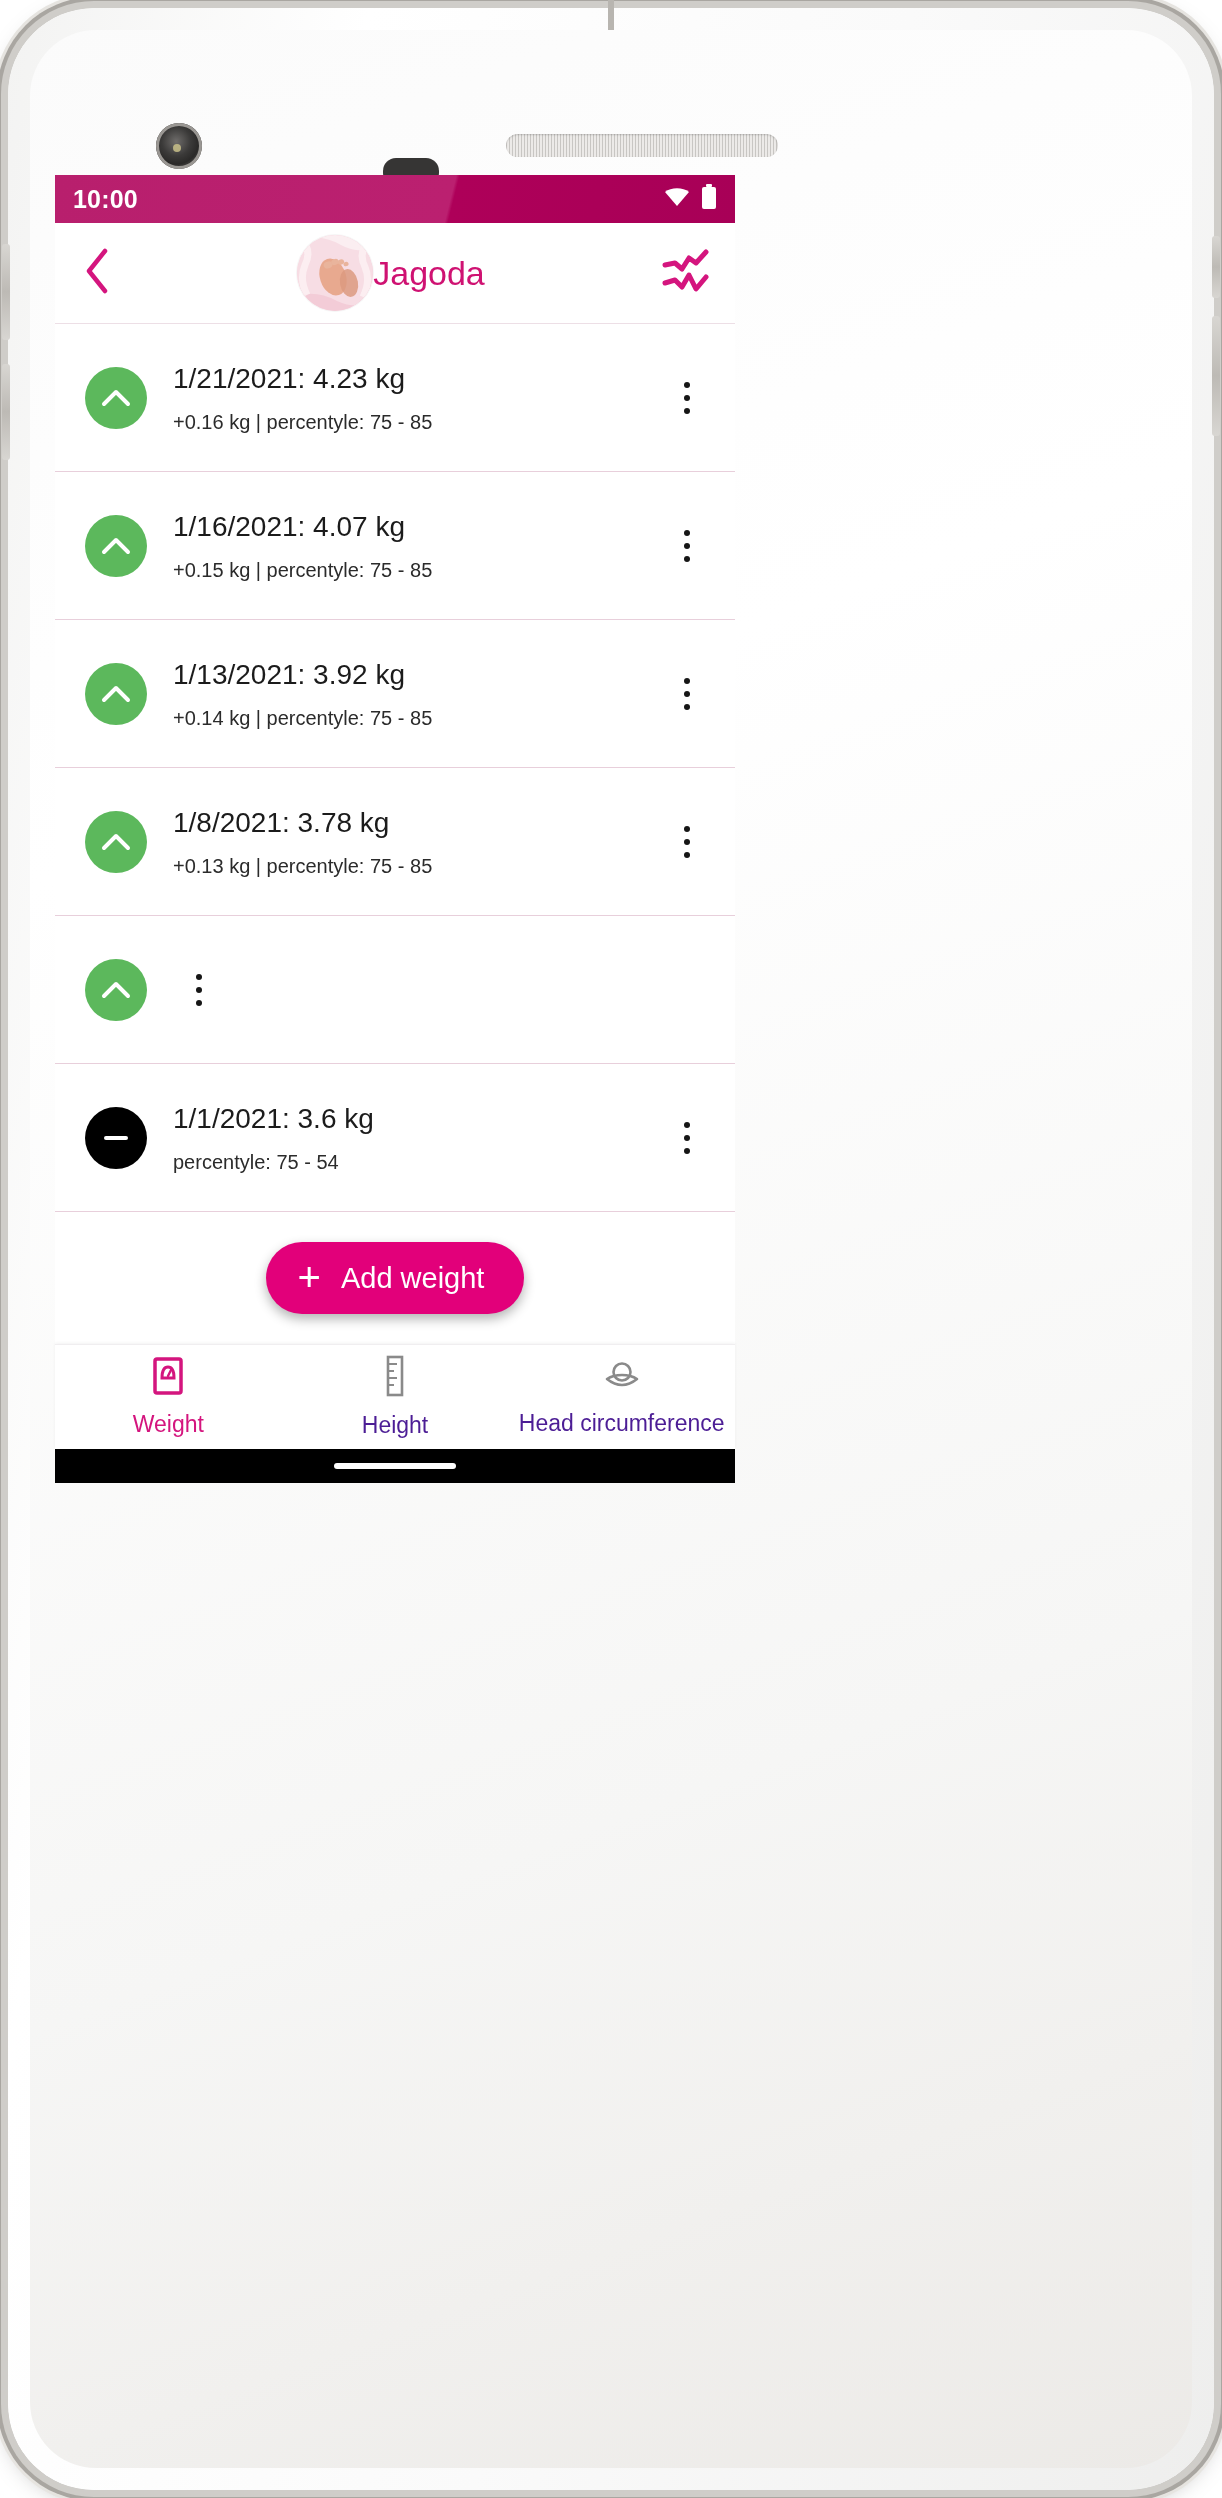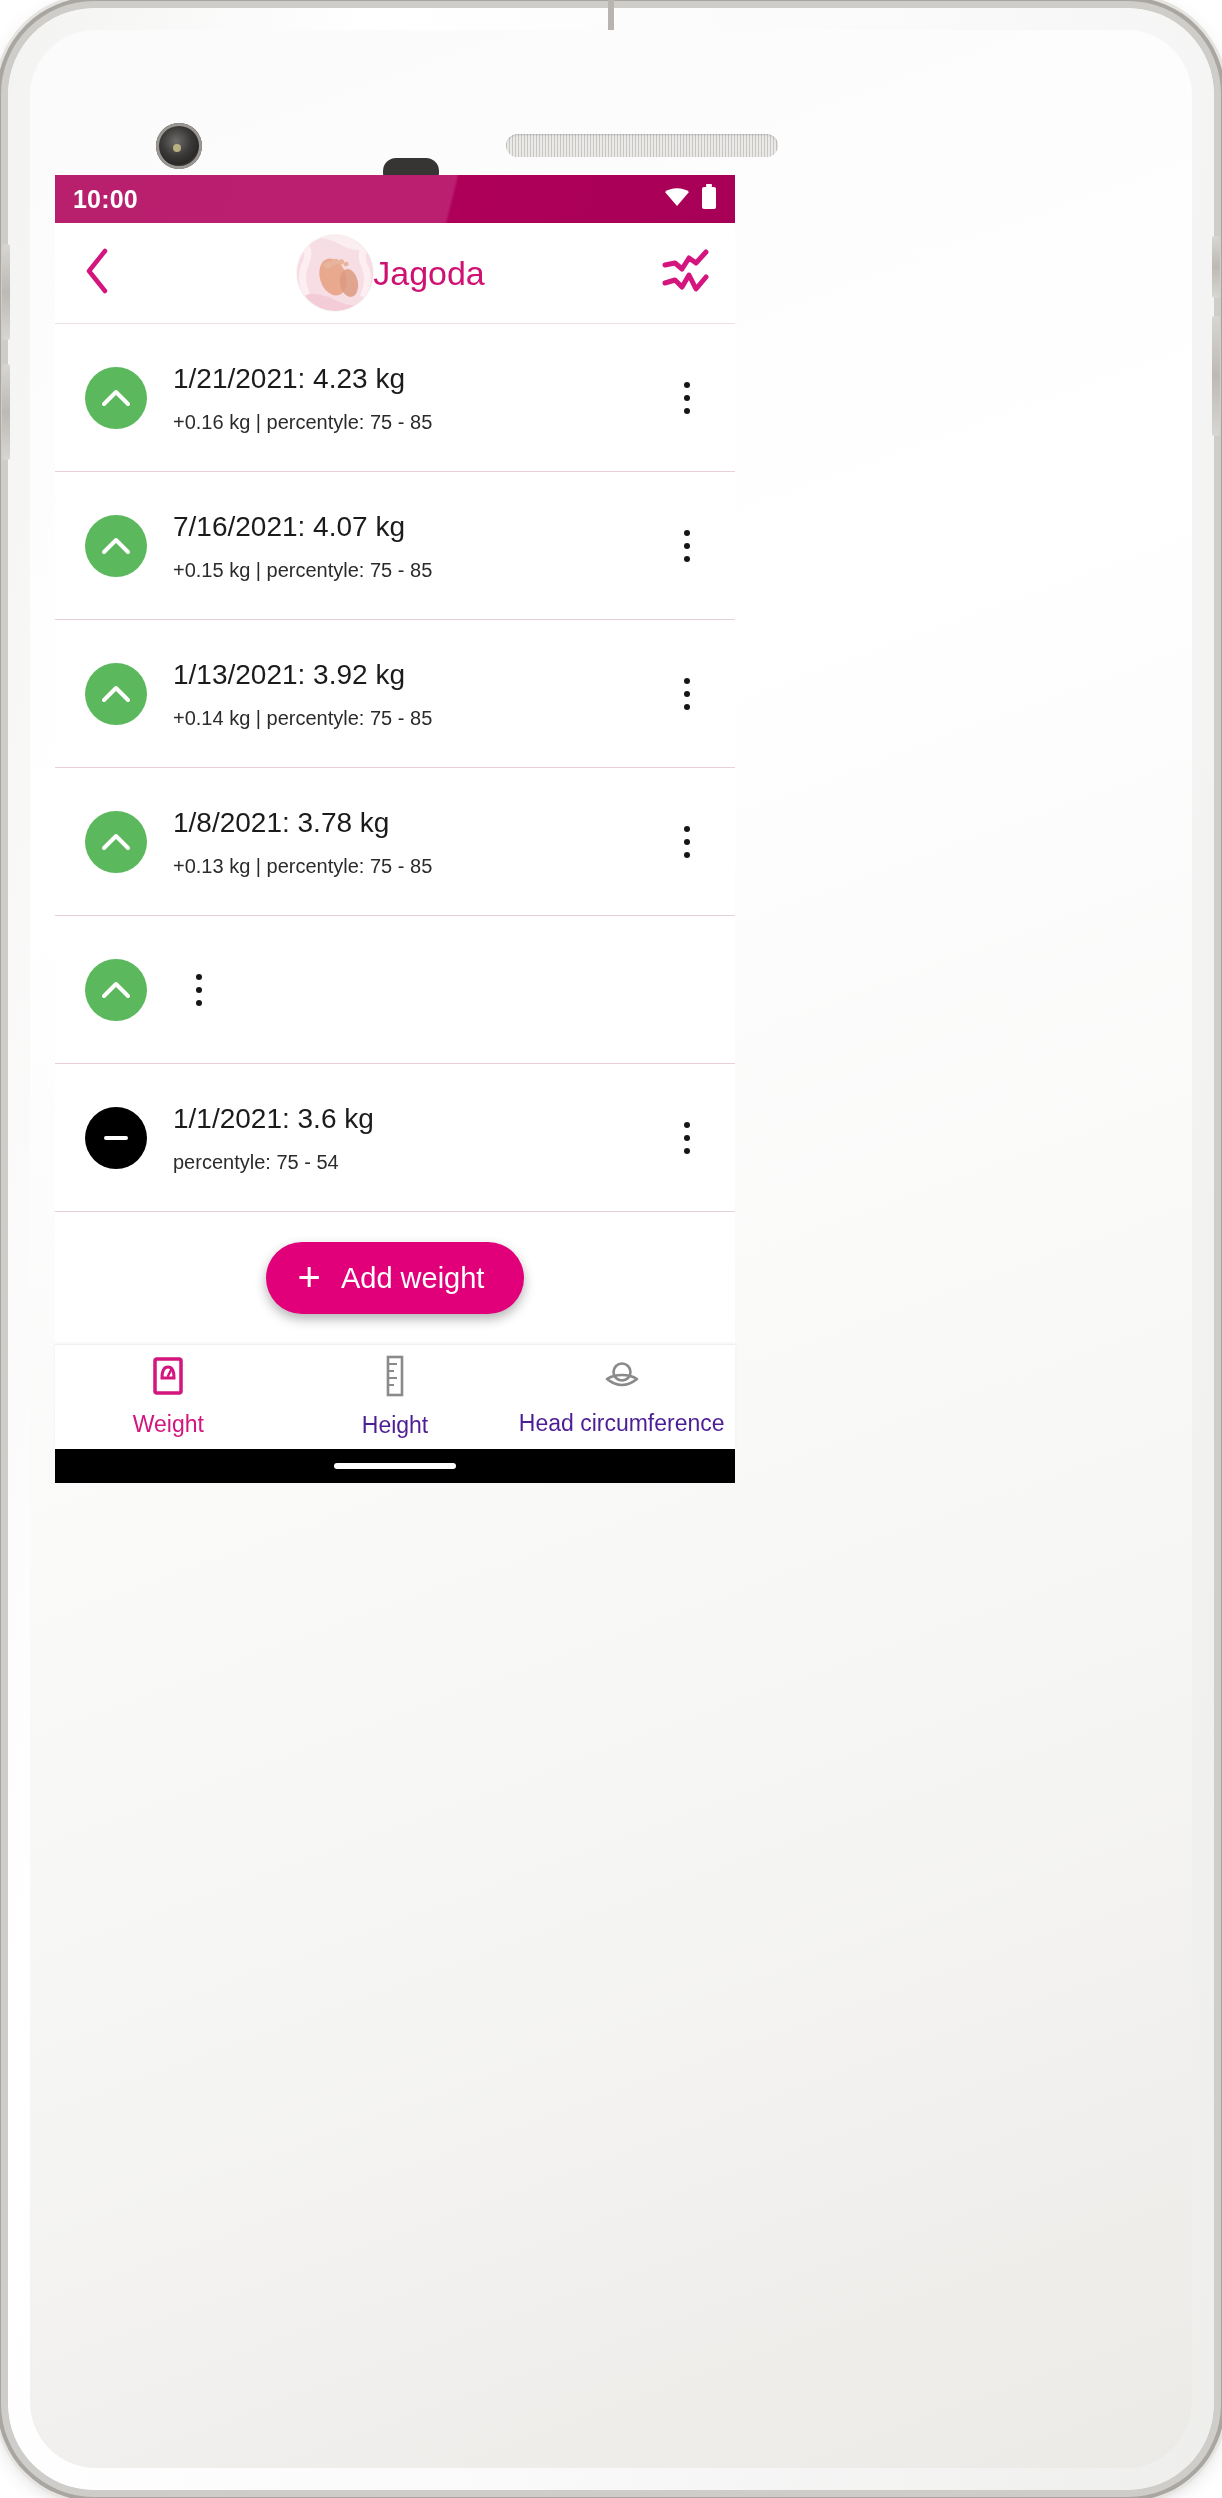--- a/index.html
+++ b/index.html
@@ -417,21 +417,21 @@
         </div>
     </div>
 
     <div class="row">
       <div class="row-badge up">
         <svg width="34" height="26" viewBox="0 0 34 26" aria-hidden="true">
           <path d="M5 19 L17 7 L29 19" fill="none" stroke="#ffffff" stroke-width="4" stroke-linecap="round" stroke-linejoin="round"></path>
         </svg>
       </div>
       <div class="row-text">
-        <div class="row-title">7/16/2021: 4.07 kg</div>
+        <div class="row-title">1/16/2021: 4.07 kg</div>
         <div class="row-sub">+0.15 kg | percentyle: 75 - 85</div>
       </div>
       <div class="kebab">
           <i></i>
           <i></i>
           <i></i>
         </div>
     </div>
 
     <div class="row">

